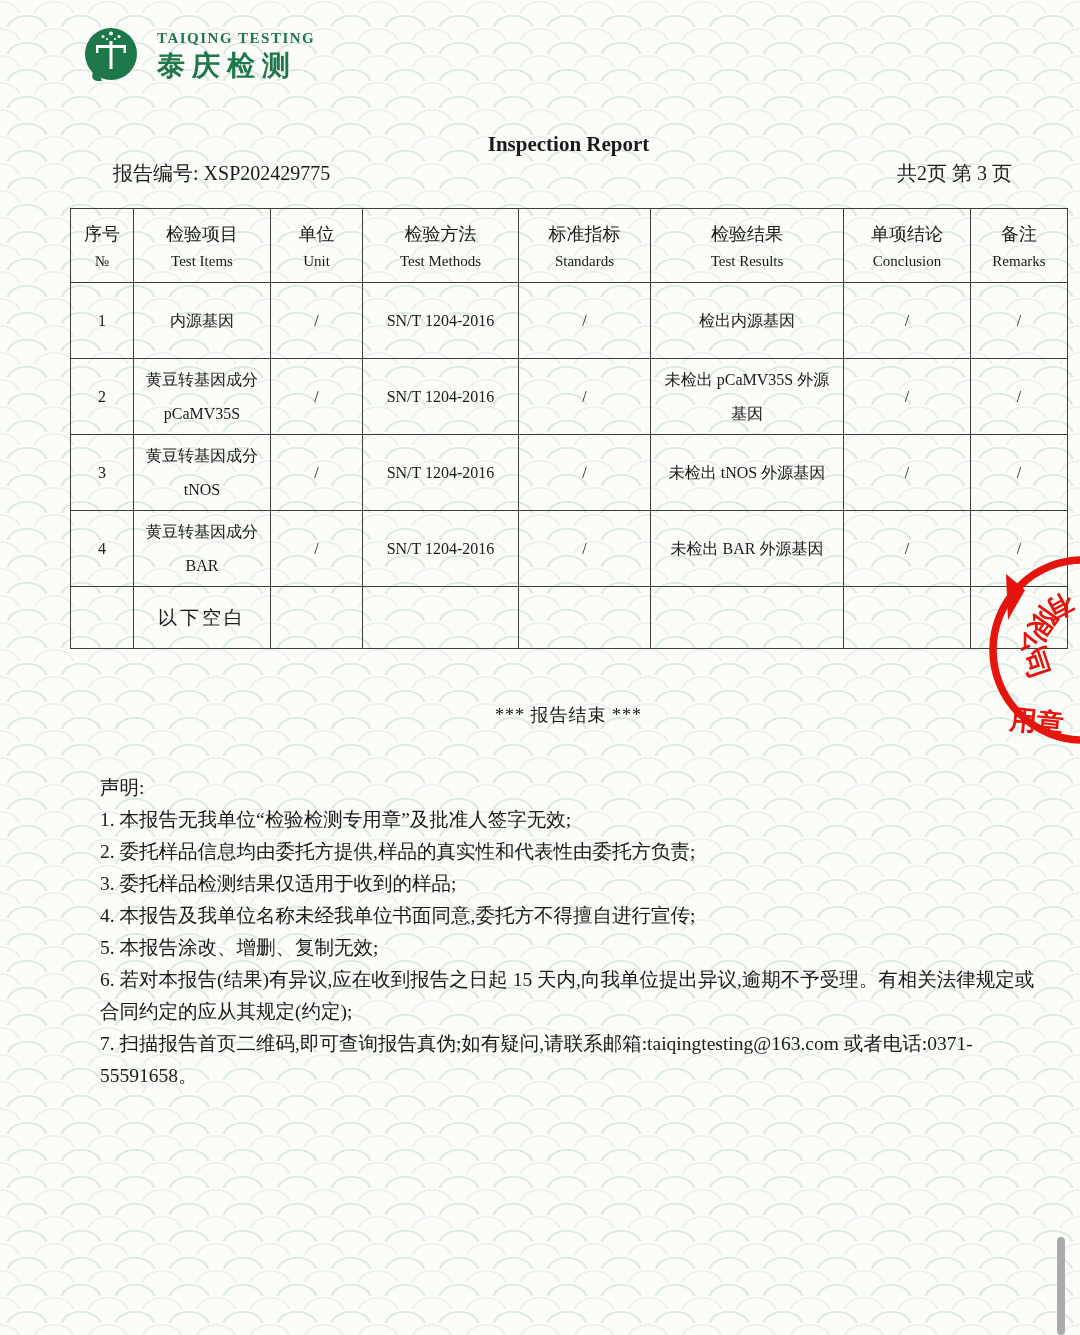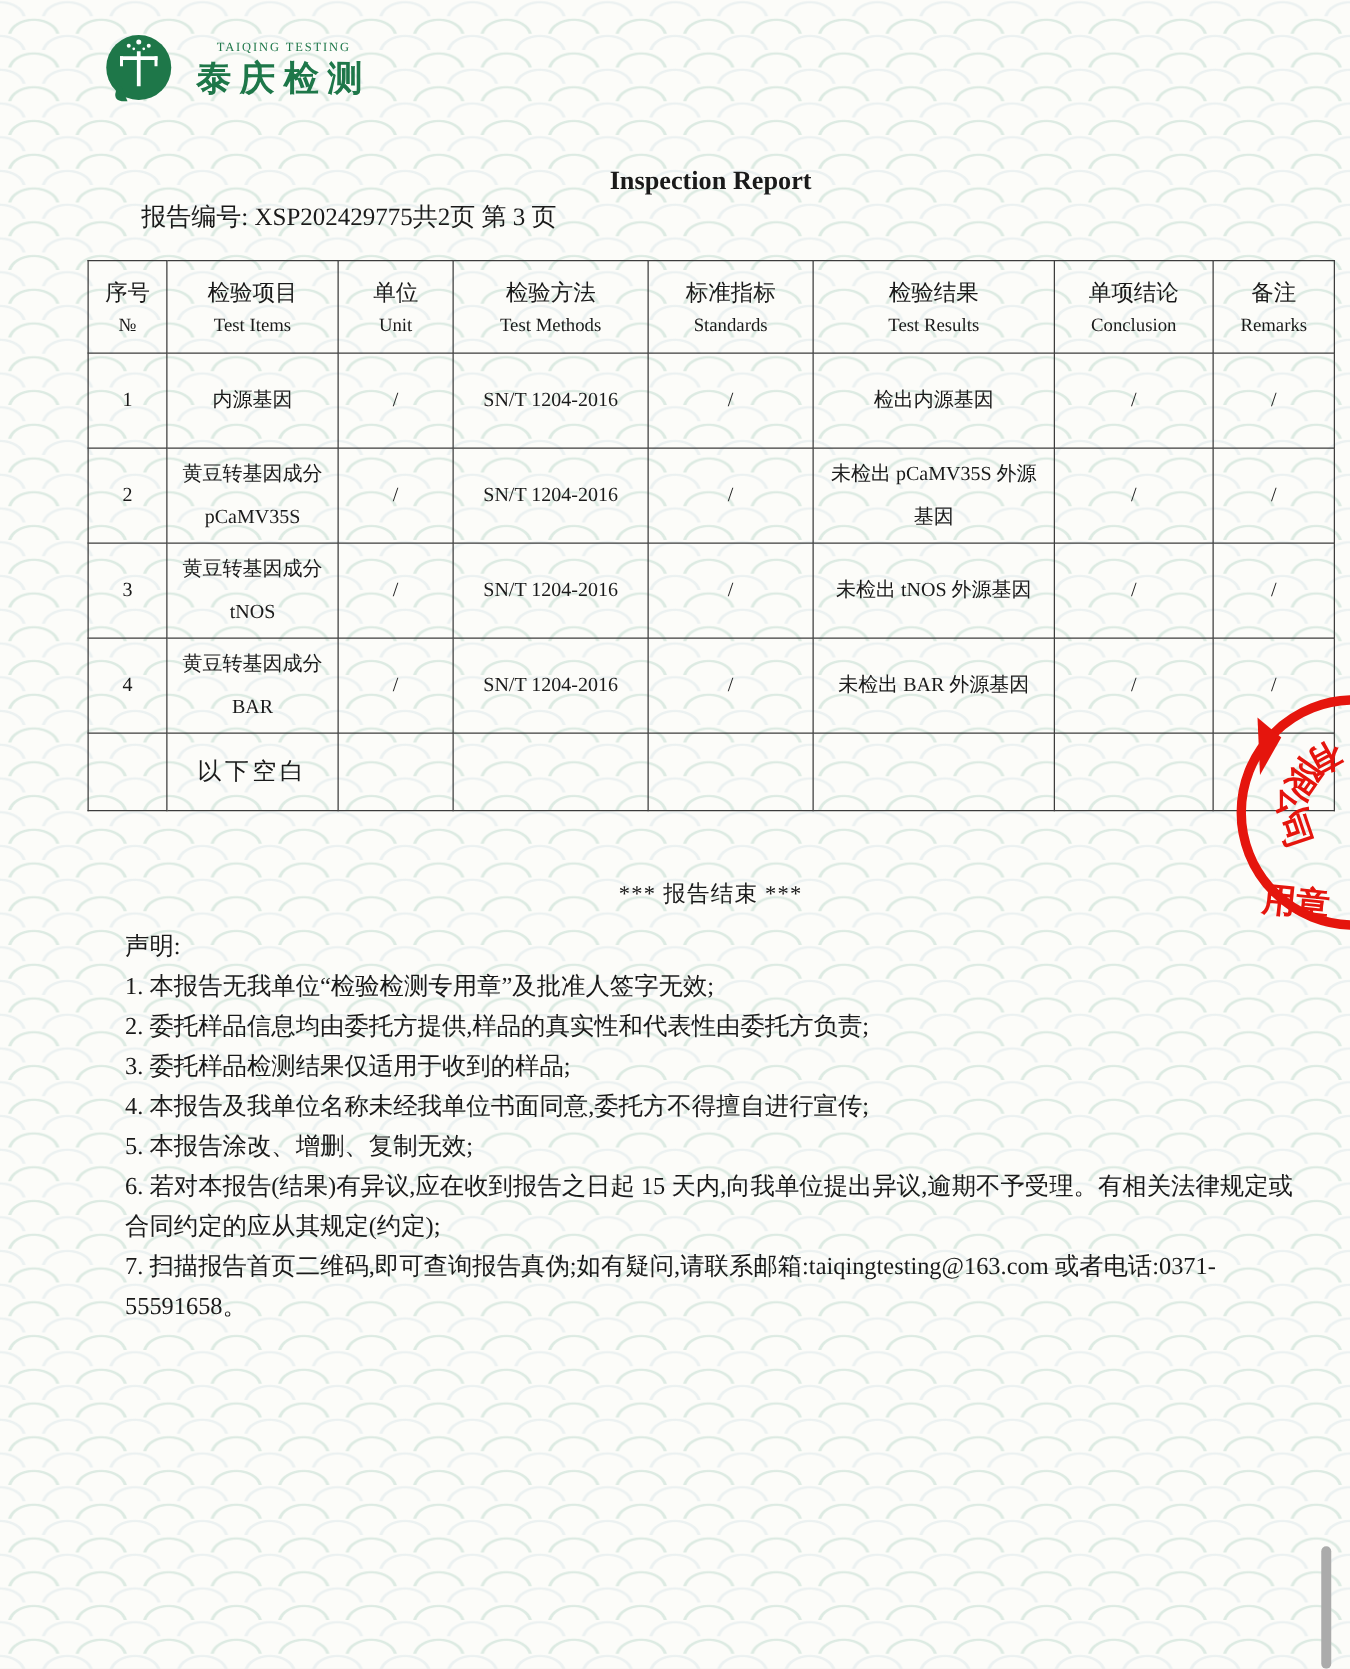--- a/index.html
+++ b/index.html
@@ -8,44 +8,44 @@
     position:relative; width:1080px; height:1335px; overflow:hidden;
     color:#1a1a1a;
     background-color:#fcfcf9;
     background-image:
       radial-gradient(ellipse 60% 85% at 50% 110%, rgba(0,0,0,0) 55%, rgba(139,189,168,0.28) 58%, rgba(139,189,168,0.28) 63%, rgba(0,0,0,0) 66%),
       radial-gradient(ellipse 60% 85% at 50% 110%, rgba(0,0,0,0) 55%, rgba(168,196,208,0.20) 58%, rgba(168,196,208,0.20) 63%, rgba(0,0,0,0) 66%);
     background-size:54px 27px, 54px 27px;
     background-position:0 0, 27px 13px;
   }
   .logo { position:absolute; top:24px; left:78px; display:flex; align-items:center; gap:13px; }
-  .logo-text .en { font-size:10px; letter-spacing:1.5px; color:#1e7749; font-weight:normal;text-align:center; }
+  .logo-text .en { font-size:15px; letter-spacing:1.5px; color:#1e7749; font-weight:bold; }
   .logo-text .zh { font-size:28px; letter-spacing:7px; color:#1e7749; font-weight:bold; margin-top:0; }
   .title { position:absolute; top:79px; left:70px; width:997px; text-align:center;
            font-size:38px; font-weight:bold; letter-spacing:6px; }
   .subtitle { position:absolute; top:132px; left:70px; width:997px; text-align:center;
               font-size:21px; font-weight:bold; }
   .meta-row { position:absolute; top:160px; left:70px; width:997px;
-              display:flex; font-size:20px;
-              padding-left:43px; padding-right:55px; }
+              display:flex; justify-content:space-between; font-size:20px;
+              padding-left:43px; padding-right:55px;gap:30px; }
   table.report { position:absolute; top:208px; left:70px; width:997px;
                  border-collapse:collapse; table-layout:fixed; }
   table.report th, table.report td {
     border:1.6px solid #3d3d3d; text-align:center; vertical-align:middle;
     font-weight:normal; padding:2px 4px; background:transparent;
   }
   table.report thead th { height:74px; }
   table.report thead .zh { font-size:18px; }
   table.report thead .en { font-size:15px; margin-top:7px; }
   table.report tbody td { height:76px; font-size:16px; white-space:pre-line; line-height:2.1; }
   table.report tbody tr.blank-row td { height:62px; }
   table.report tbody tr.blank-row td.blank-label { font-size:19px; letter-spacing:3px; }
   .report-end { position:absolute; top:703px; left:70px; width:997px; text-align:center;
                 font-size:18px; letter-spacing:1px; }
-  .declaration { position:absolute; top:742px; left:100px; width:948px;
+  .declaration { position:absolute; top:772px; left:100px; width:948px;
                  font-size:19.5px; line-height:32px; }
   .declaration .item { white-space:normal; }
   .stamp { position:absolute; top:538px; left:973px; pointer-events:none; }
   .scroll-thumb { position:absolute; right:15px; top:1237px; width:8px; height:98px;
                   background:#ababab; border-radius:4px; }
 </style>
 </head>
 <body>
 
 <div class="page">

